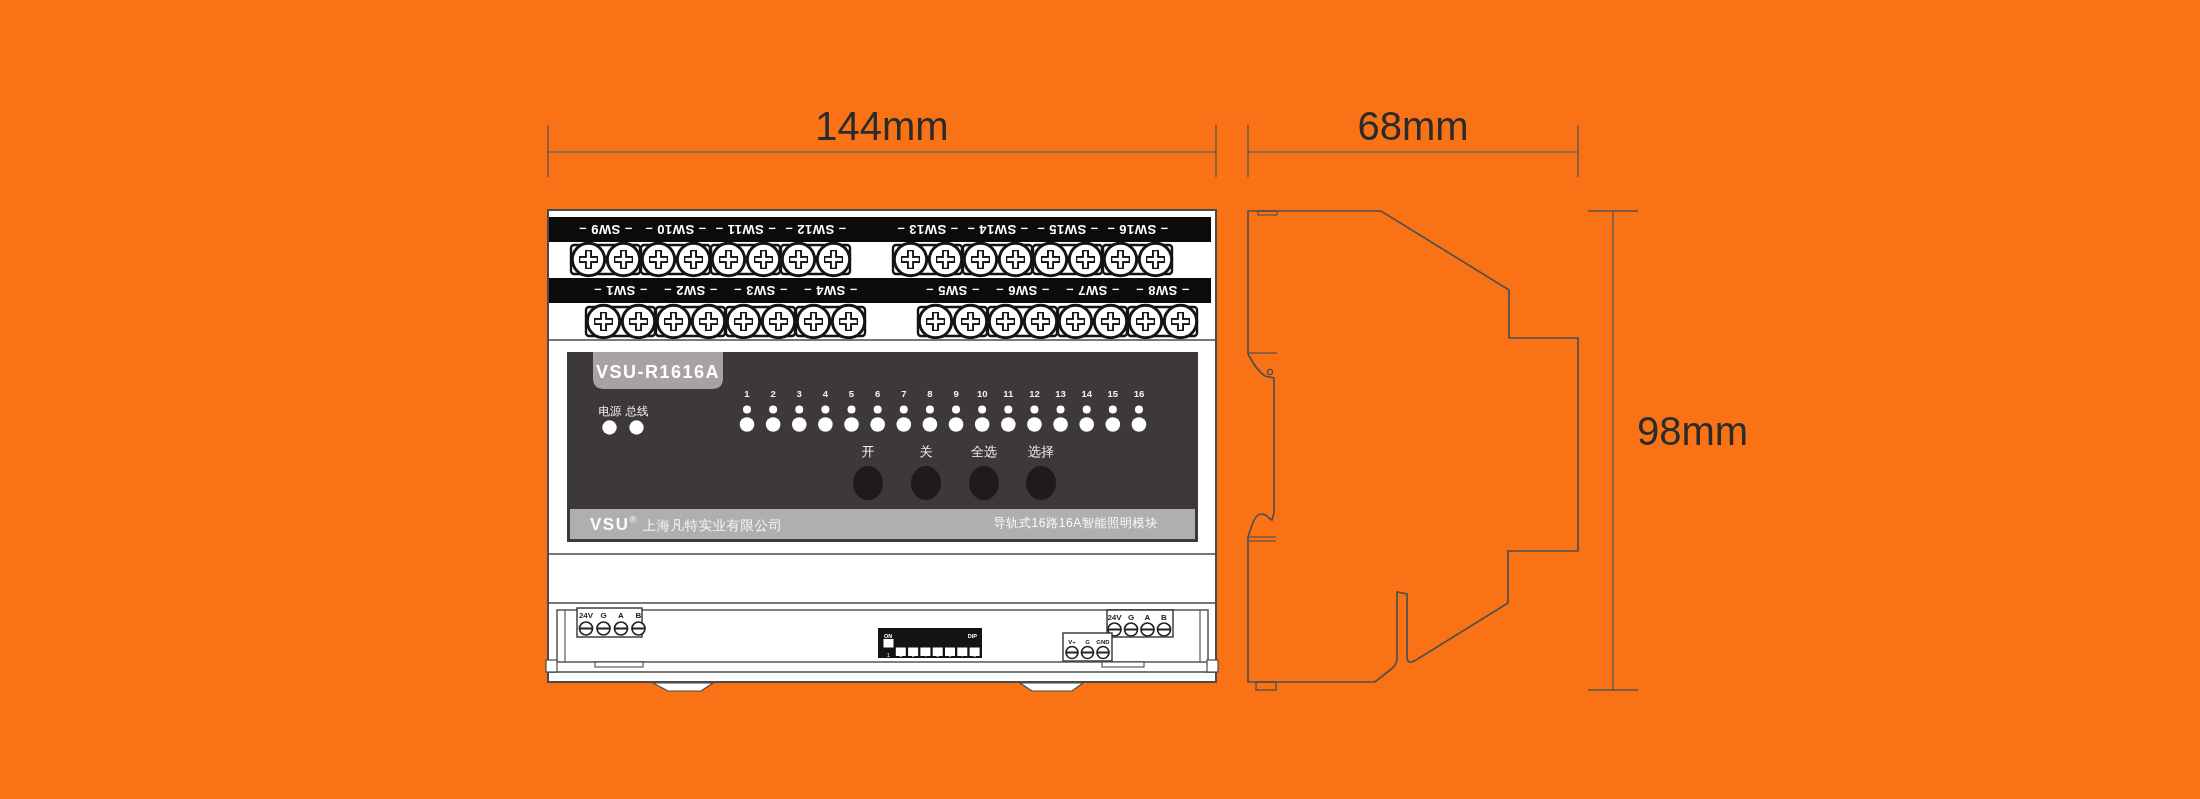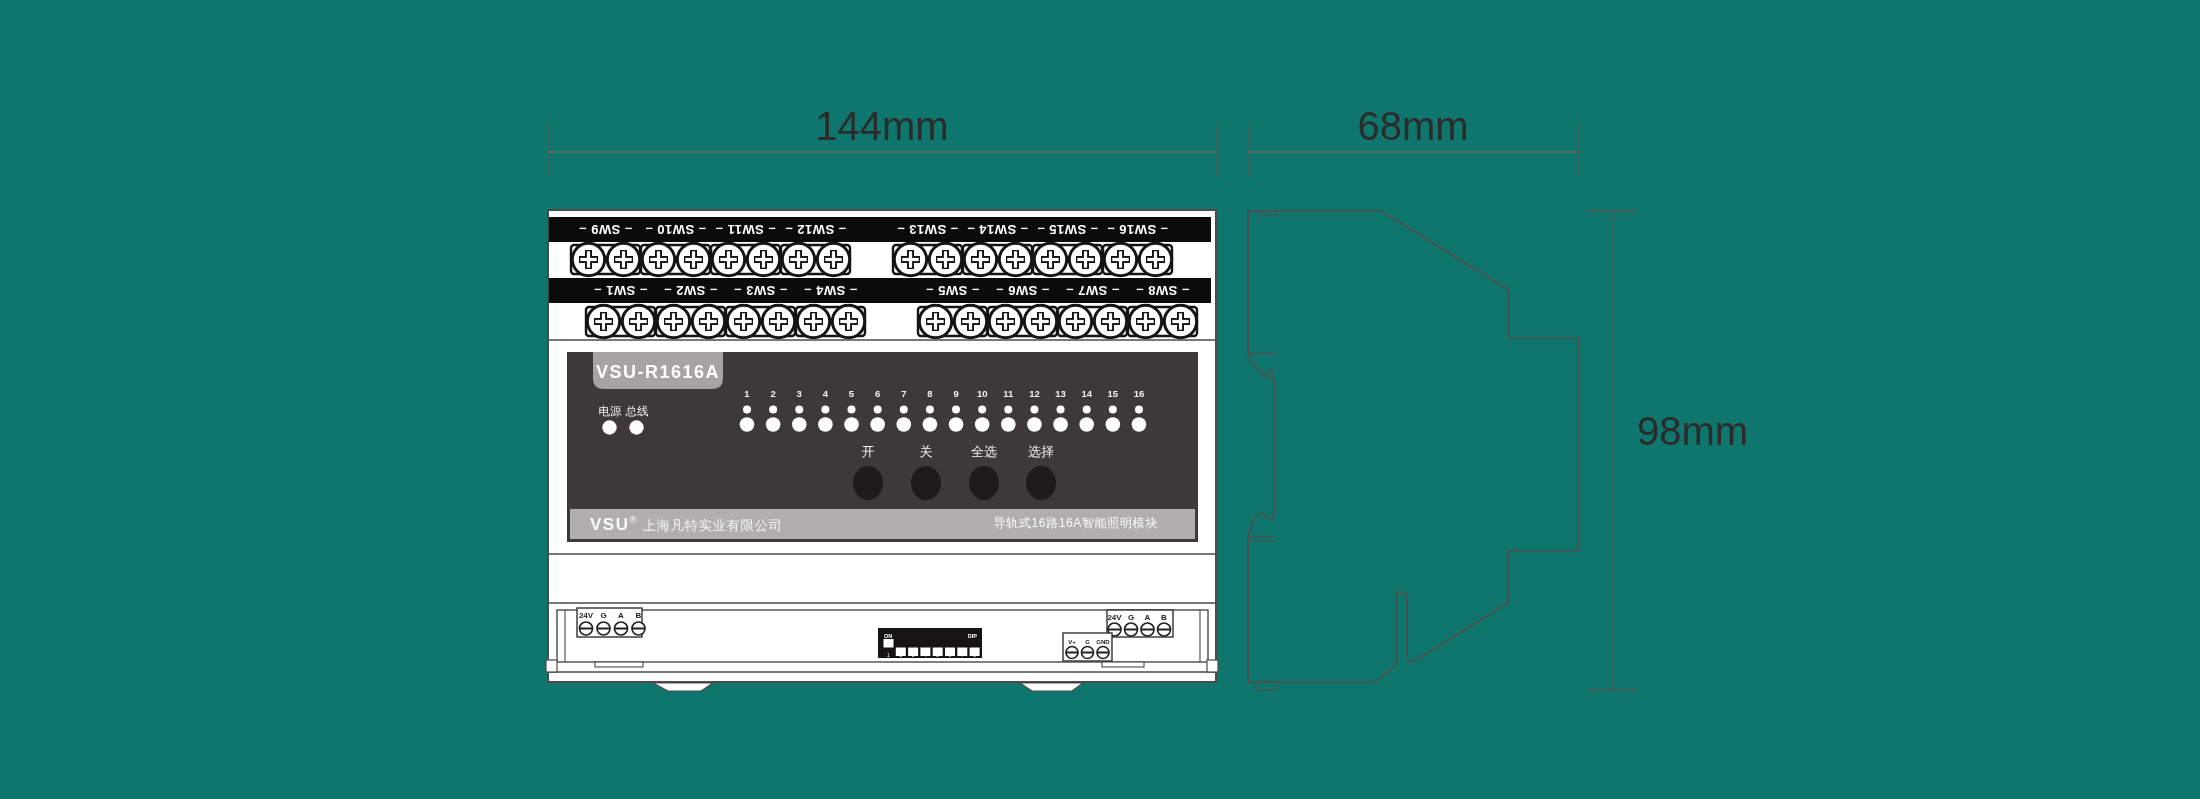--- a/index.html
+++ b/index.html
@@ -1,16 +1,16 @@
 <!DOCTYPE html>
 <html><head>
 <meta charset="utf-8">
 <style>
   html,body{margin:0;padding:0;background:#ffffff;}
-  #stage{position:relative;width:2200px;height:799px;background:#0f766e;overflow:hidden;text-align:right;}
+  #stage{position:relative;width:2200px;height:799px;background:#f97316;overflow:hidden;text-align:right;}
   svg{display:block;}
   .t{font-family:"Liberation Sans", sans-serif;}
   .dim-text{font-size:40px;fill:#2b2b2b;}
   .sw-label{font-size:13px;font-weight:bold;fill:#ffffff;letter-spacing:.5px;}
   .badge-text{font-size:18px;font-weight:bold;fill:#ffffff;letter-spacing:1.5px;}
   .status-label{font-size:11.5px;fill:#f2f2f2;}
   .ch-num{font-size:9.5px;font-weight:bold;fill:#f2f2f2;}
   .btn-label{font-size:13px;fill:#f2f2f2;}
   .brand{font-size:17px;font-weight:bold;fill:#fbfbfb;letter-spacing:1.5px;}
   .reg{font-size:9.5px;fill:#fbfbfb;}

